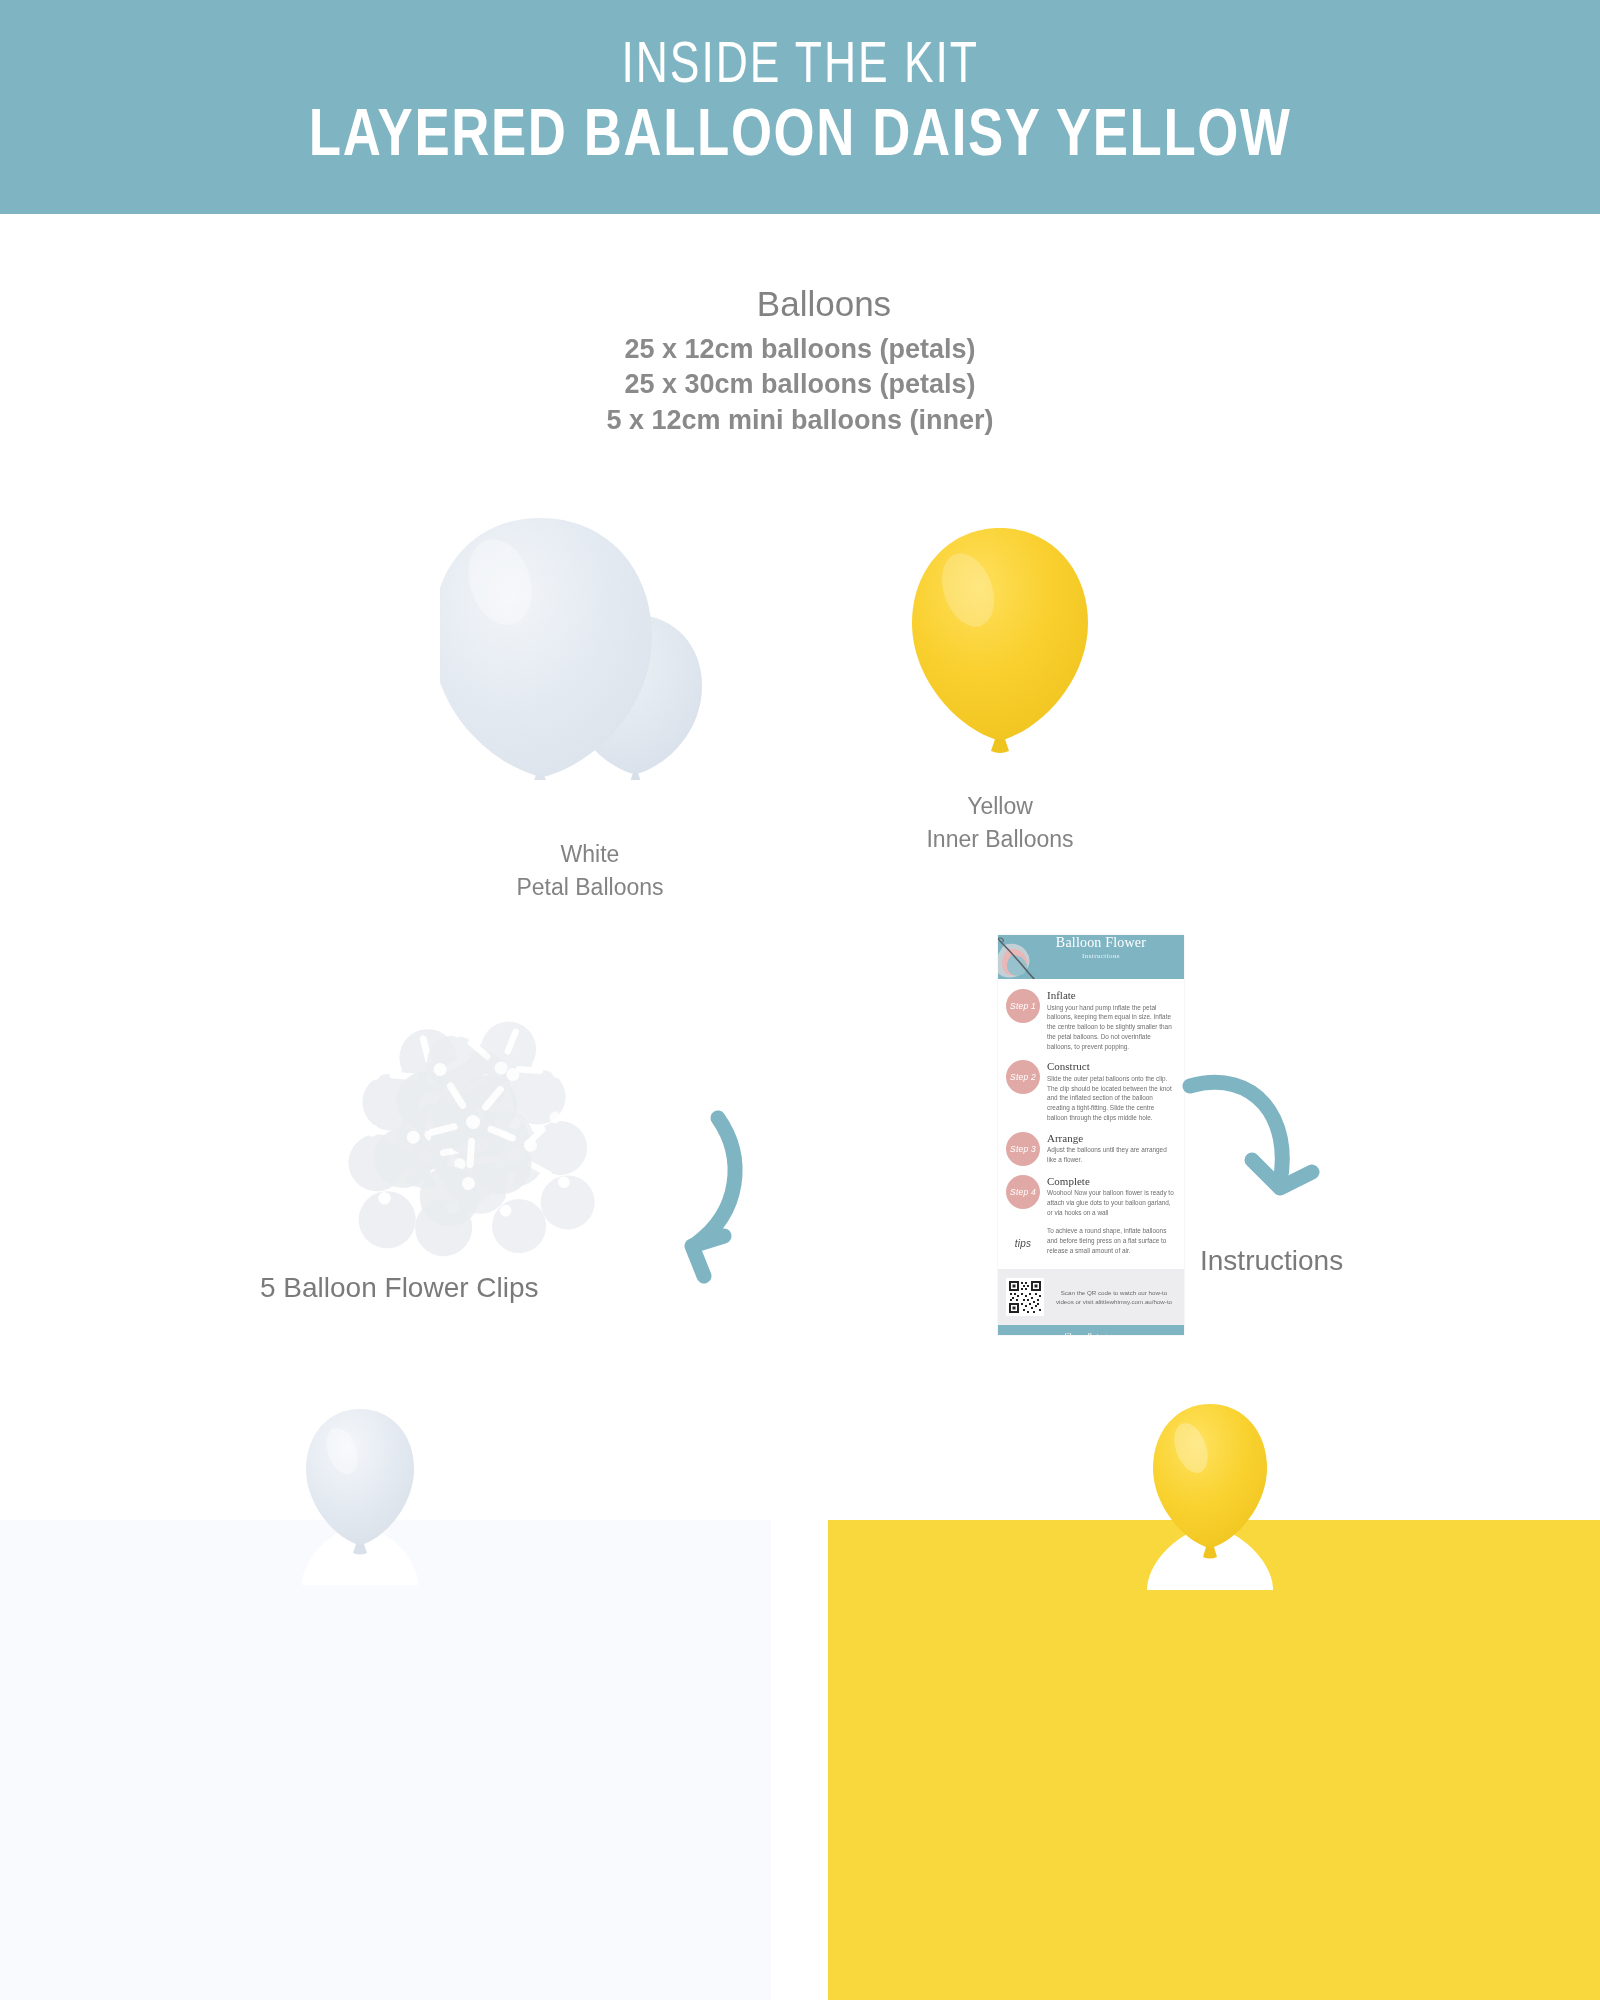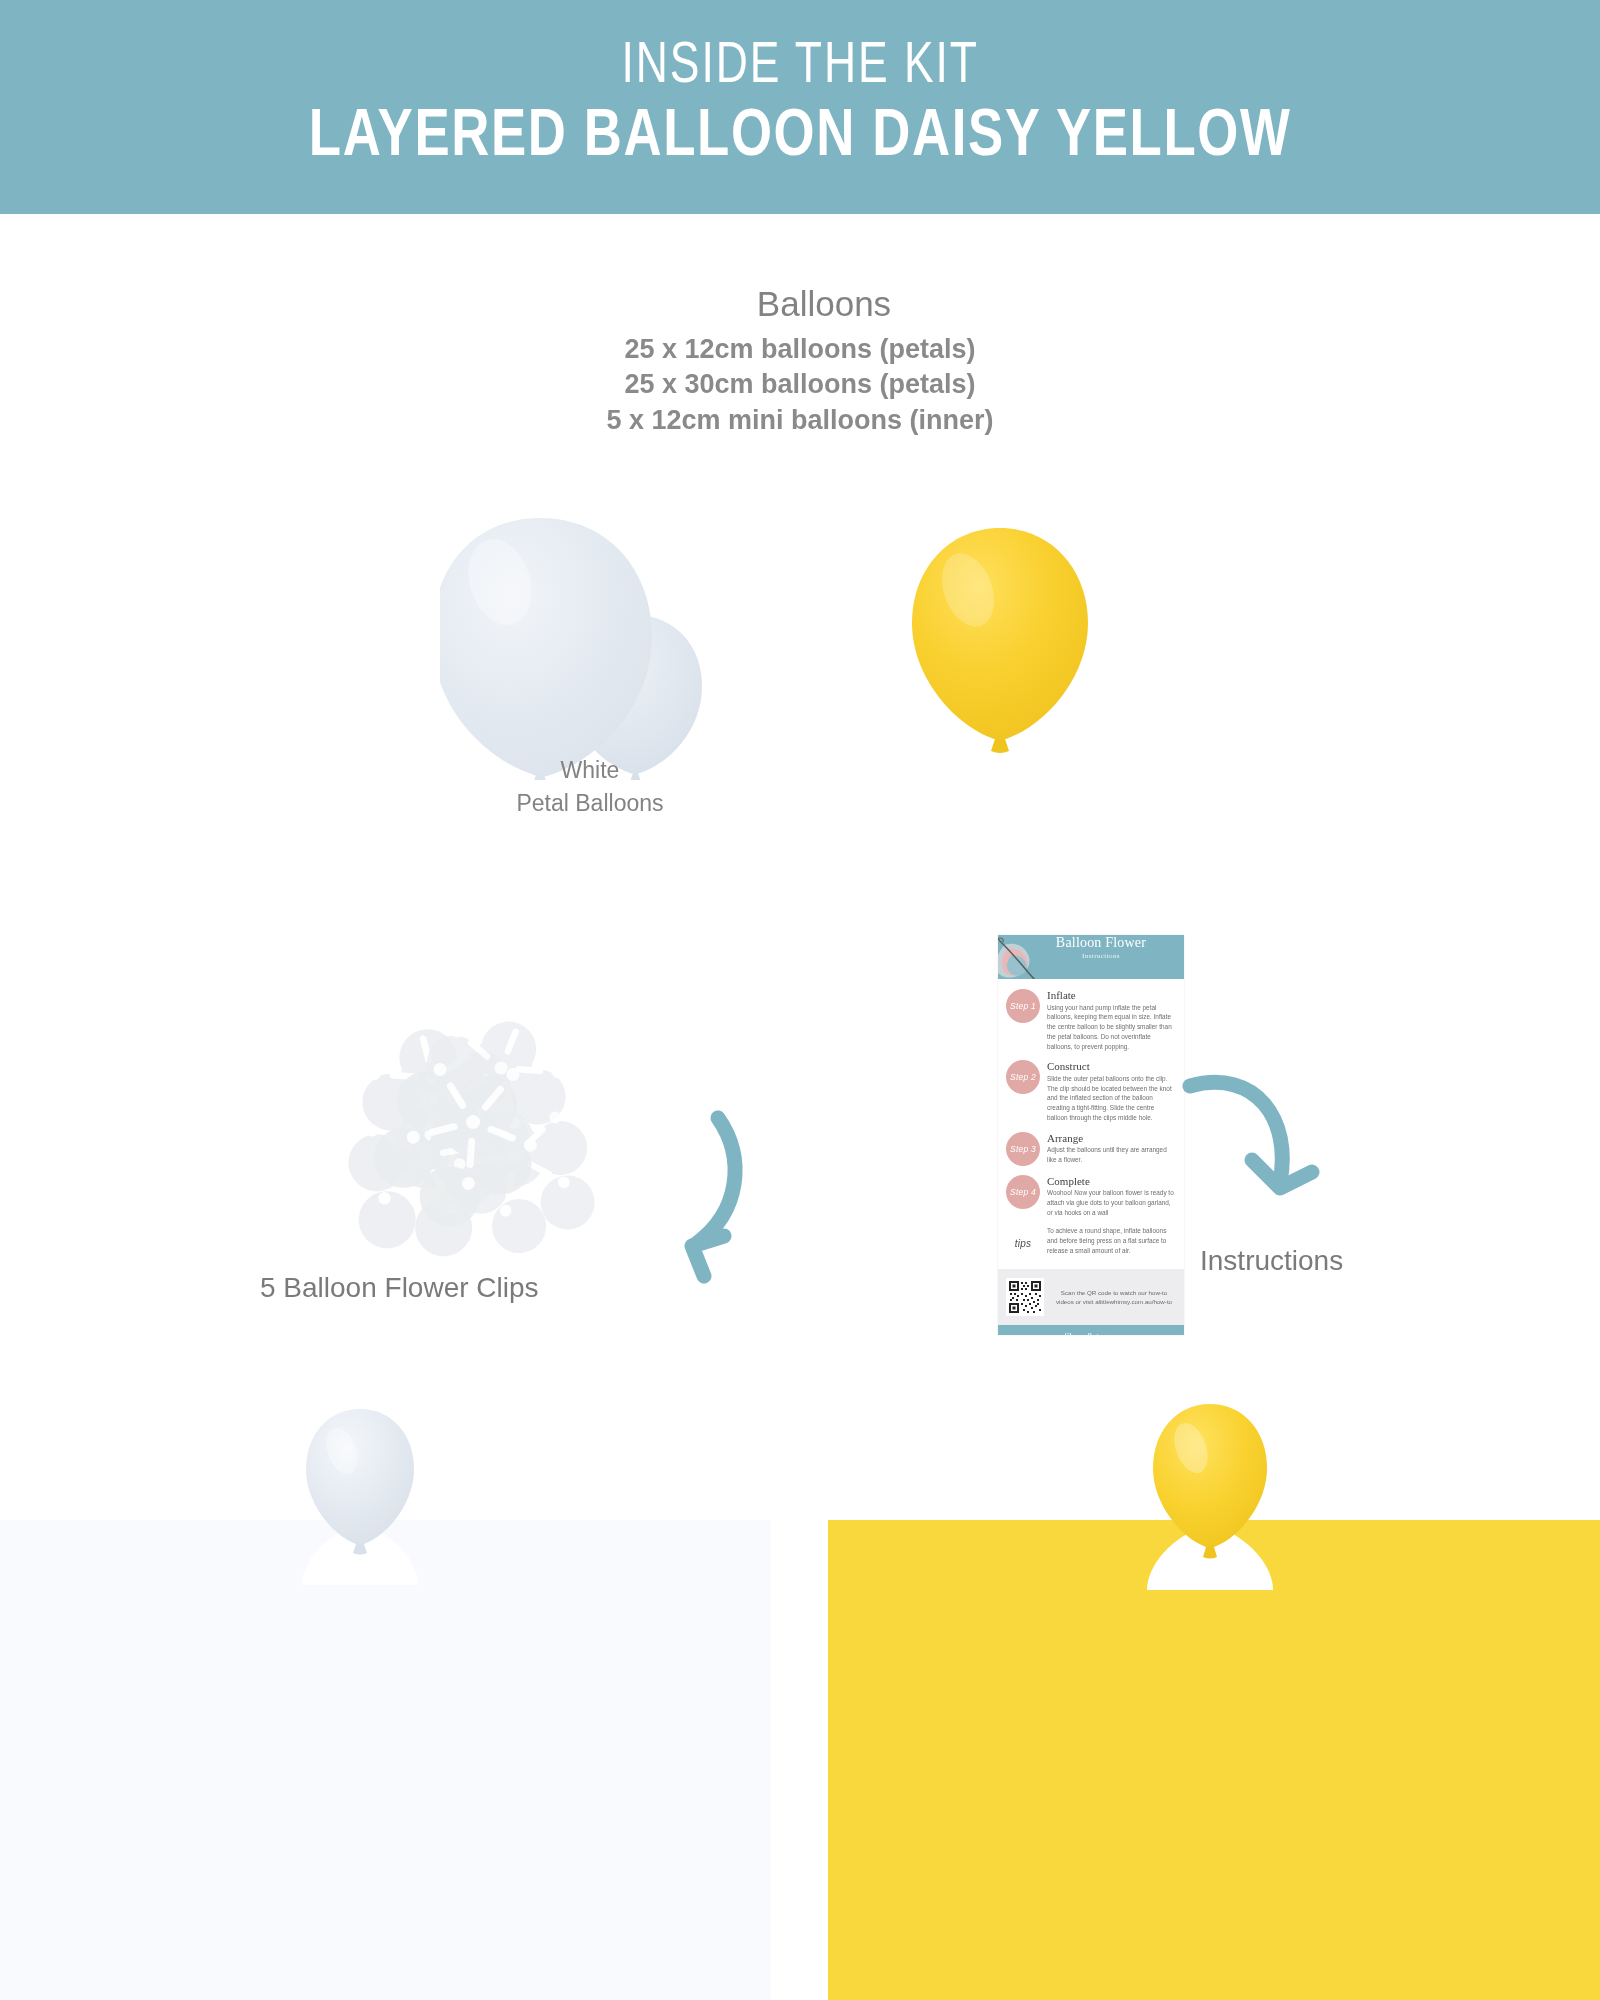--- a/index.html
+++ b/index.html
@@ -91,21 +91,21 @@
   }
 
   .caption {
     position: absolute;
     text-align: center;
     color: #838383;
     font-size: 23px;
     line-height: 1.42;
     white-space: nowrap;
   }
-  .caption-white { left: 440px; top: 754px; width: 300px; }
+  .caption-white { left: 440px; top: 838px; width: 300px; }
   .caption-yellow { left: 880px; top: 790px; width: 240px; }
 
   
   .clips-art {
     position: absolute;
     left: 305px; top: 960px;
     width: 350px; height: 300px;
   }
   .clips-label {
     position: absolute;
@@ -329,20 +329,24 @@
           <stop offset="50%" stop-color="#F9D02F"></stop>
           <stop offset="100%" stop-color="#F0C41F"></stop>
         </radialGradient>
       </defs>
       <g>
         <path d="M100 8 C152 8 188 50 188 103 C188 157 146 205 106 219 C102 220 98 220 94 219 C54 205 12 157 12 103 C12 50 48 8 100 8 Z" fill="url(#ybal)"></path>
         <path d="M95 219 l10 0 l4 12 q-9 4 -18 0 Z" fill="#F0C41F"></path>
         <ellipse cx="68" cy="70" rx="24" ry="38" fill="#FFFFFF" opacity="0.22" transform="rotate(-20 68 70)"></ellipse>
       </g>
     </svg>
+  </div>
+  <div class="caption caption-yellow">
+    <div>Yellow</div>
+    <div>Inner Balloons</div>
   </div>
 
   <div class="clips-art">
     <svg viewBox="0 0 350 300" width="350" height="300">
       <defs>
         <g id="clipflower">
 
           <g>
             <path d="M0,-52 a30,30 0 1,1 -0.1,0 Z" fill="#E9ECEF"></path>
             <path d="M49,-16 a30,30 0 1,1 -0.1,0 Z" fill="#E9ECEF"></path>

